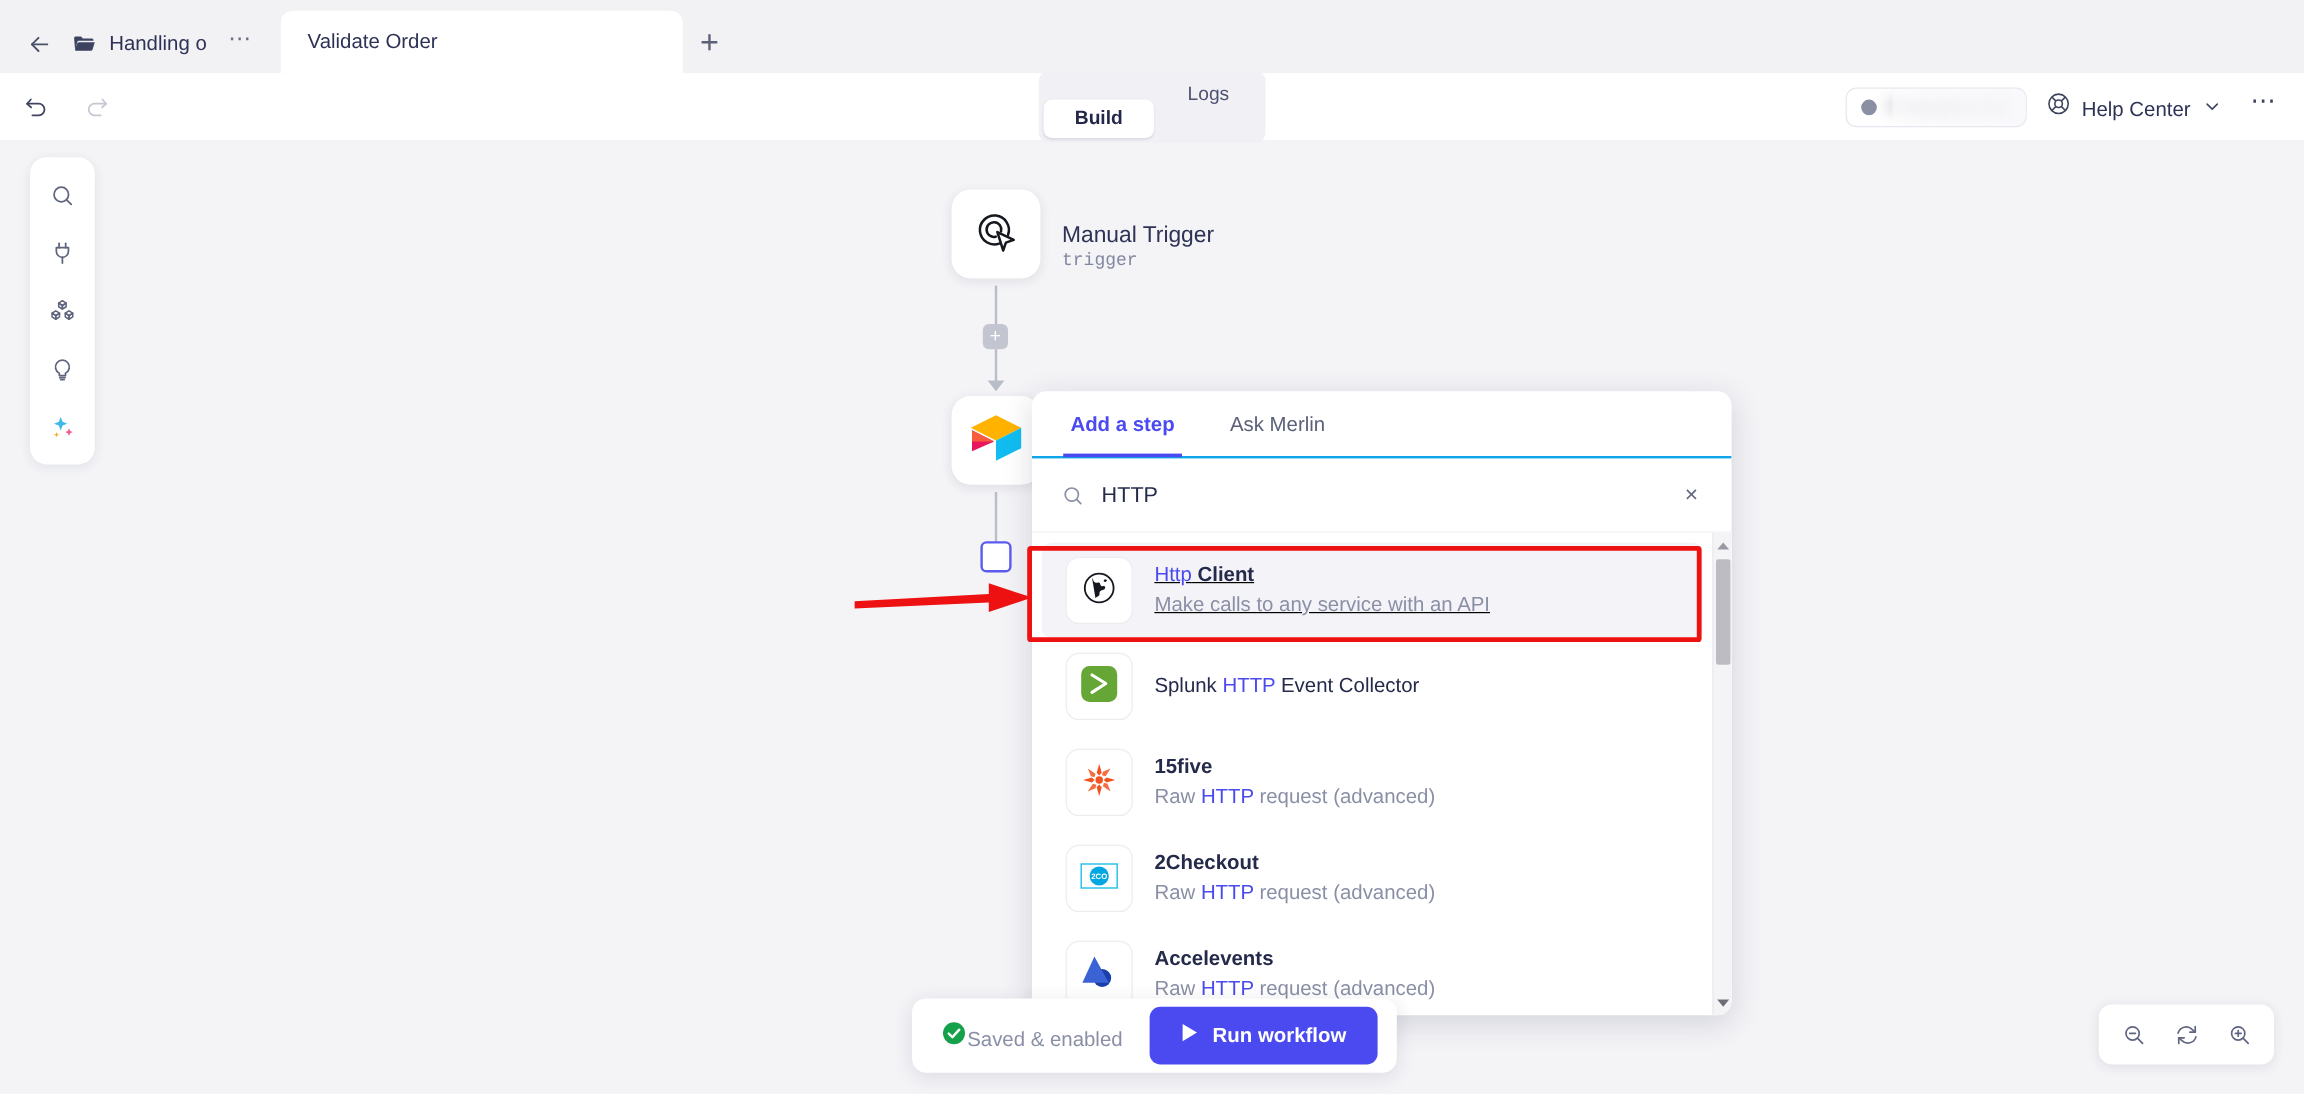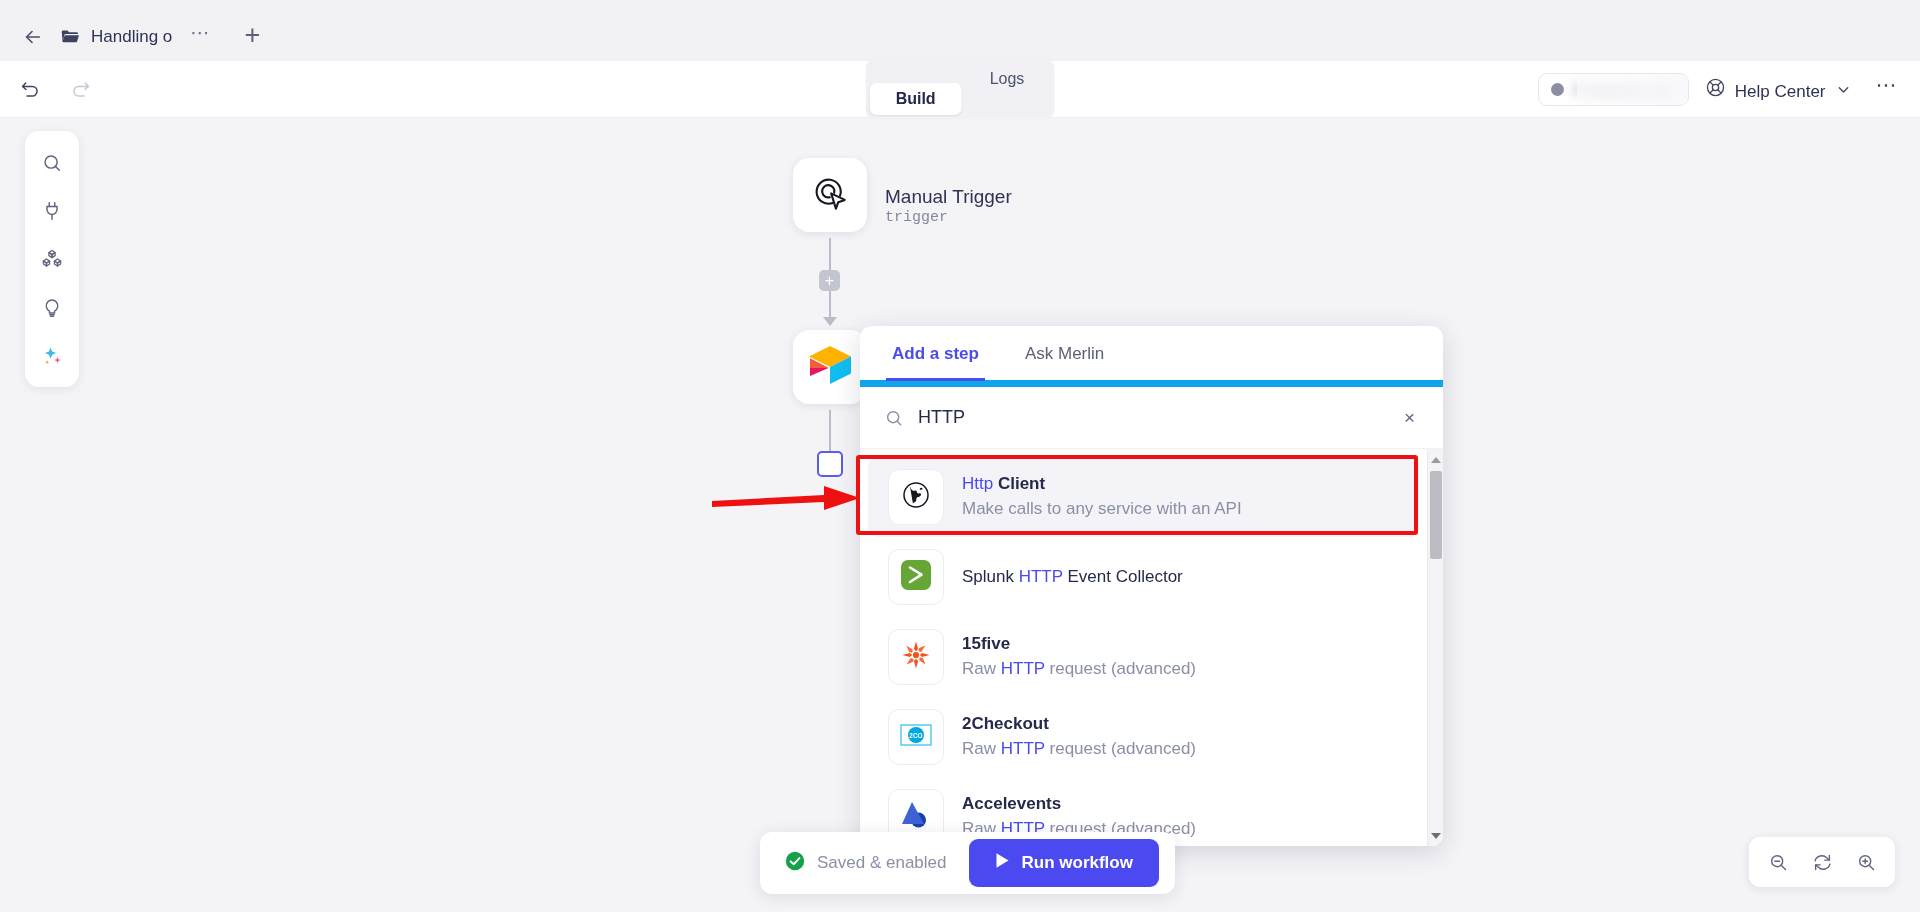--- a/index.html
+++ b/index.html
@@ -141,21 +141,21 @@
     border-radius: 5px; background: #fff; cursor: pointer;
   }
 
   
   .panel {
     position: absolute; left: 860px; top: 326px; width: 583px; height: 520px;
     background: #fff; border-radius: 12px;
     box-shadow: 0 6px 26px rgba(30,35,70,.16); overflow: hidden;
     display: flex; flex-direction: column;
   }
-  .panel-tabs { display: flex; padding: 0 26px; border-bottom: 7px solid #0ea5e9; flex: none; }
+  .panel-tabs { display: flex; padding: 0 26px; border-bottom: 2px solid #0ea5e9; flex: none; }
   .panel-tab {
     padding: 18px 6px 14px 6px; margin-right: 34px; font-size: 17px;
     color: #5b6078; cursor: pointer; border-bottom: 3px solid transparent;
     margin-bottom: -1px;
   }
   .panel-tab.active { color: #4a4af0; font-weight: 700; border-bottom-color: #4a4af0; }
 
   .search-row {
     display: flex; align-items: center; gap: 14px; padding: 0 24px;
     height: 62px; border-bottom: 1px solid #f0f0f5; flex: none;
@@ -167,21 +167,21 @@
   }
   .search-clear { color: #62677f; font-size: 19px; cursor: pointer; padding: 4px; }
 
   .results { flex: 1; position: relative; overflow: hidden; background: #fff; }
   .results-list { position: absolute; inset: 0 16px 0 0; padding: 8px 0 0 0; }
   .result {
     display: flex; align-items: center; gap: 18px;
     padding: 9px 20px; margin: 0 8px; border-radius: 9px; cursor: pointer;
     height: 80px;
   }
-  .result.selected { background: #f4f4f8; }
+  .result.selected { background: #f4f4f8; text-decoration: underline; }
   .result-icon {
     width: 56px; height: 56px; border-radius: 11px; background: #fff;
     border: 1px solid #ececf1; display: flex; align-items: center;
     justify-content: center; flex: none;
   }
   .result-text { min-width: 0; }
   .result-name { font-size: 17px; color: #252a4a; line-height: 1.45; }
   .result-name b { font-weight: 700; }
   .result-desc { font-size: 17px; color: #8a8fa6; line-height: 1.45; }
   .hl { color: #4a4af0; }
@@ -210,21 +210,21 @@
   }
   .annot-arrow { position: absolute; left: 712px; top: 483px; z-index: 40; pointer-events: none; }
 
   
   .bottom-bar {
     position: absolute; left: 760px; top: 832px; height: 62px;
     background: #fff; border-radius: 12px;
     box-shadow: 0 3px 16px rgba(30,35,70,.12);
     display: flex; align-items: center; gap: 22px; padding: 0 16px 0 24px; z-index: 30;
   }
-  .saved { display: flex; align-items: center; gap: 11px; }
+  .saved { display: flex; align-items: flex-end; }
   .saved-txt { font-size: 17px; color: #8a8fa6; }
   .run-btn {
     display: flex; align-items: center; gap: 12px; background: #4a4af0;
     color: #fff; border: none; border-radius: 9px; padding: 13px 26px;
     font-size: 17px; font-weight: 700; cursor: pointer;
     font-family: "Liberation Sans", sans-serif;
   }
 
   .zoom-ctrls {
     position: absolute; right: 25px; bottom: 25px; height: 50px;
@@ -252,20 +252,23 @@
       <div class="folder-chip">
         <span class="folder-icon">
           <svg width="21" height="21" viewBox="0 0 24 24" fill="currentColor">
               <path d="M2 6.5A1.5 1.5 0 0 1 3.5 5h5.2l1.6 2H19a1.5 1.5 0 0 1 1.5 1.5v.6H6.6a1.6 1.6 0 0 0-1.55 1.2L3 18.4z"></path>
               <path d="M6.6 10.6h15.1l-2.2 7a1.6 1.6 0 0 1-1.53 1.1H3.9a1 1 0 0 1-.96-1.3l2.14-5.9a1.6 1.6 0 0 1 1.52-.9z"></path>
             </svg>
         </span>
         <span class="folder-name">Handling o</span>
       </div>
       <div class="dots-btn">⋯</div>
+    </div>
+    <div class="tab">
+      <span>Validate Order</span>
     </div>
     <div class="tab-add">+</div>
   </div>
 
   <div class="header">
     <div class="undo-redo">
       <div class="icon-btn">
         <svg width="21" height="21" viewBox="0 0 24 24" fill="none" stroke="currentColor" stroke-width="1.7" stroke-linecap="round" stroke-linejoin="round">
             <path d="M3 8.5h11a5.5 5.5 0 0 1 0 11H8"></path>
             <polyline points="6.5 4.5 3 8.5 6.8 12"></polyline>

